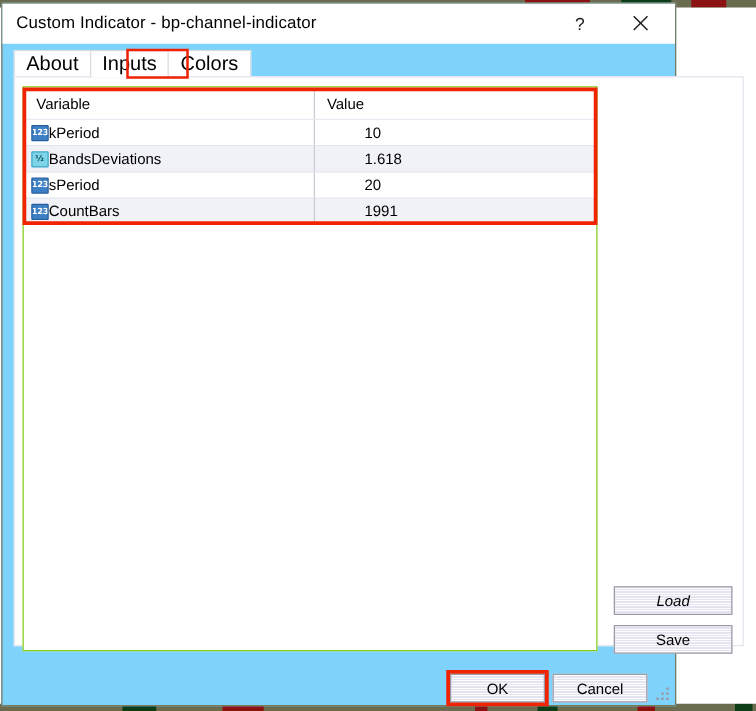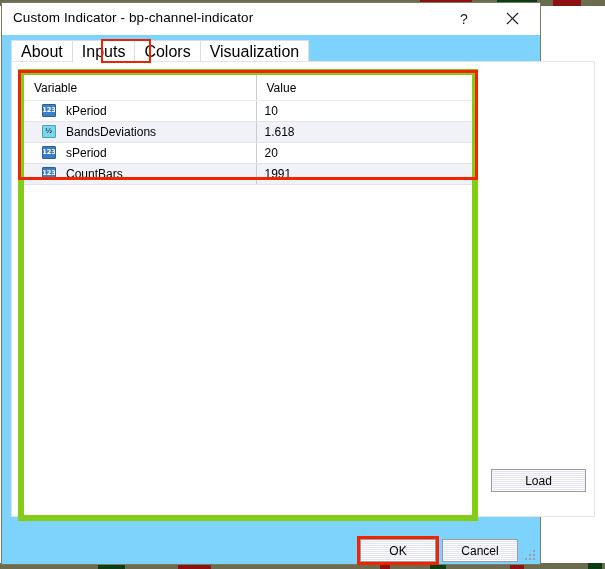--- a/index.html
+++ b/index.html
@@ -132,21 +132,21 @@
   }
 
   
   .gridpanel {
     position: absolute;
     left: 16px;
     top: 66px;
     width: 460px;
     height: 452px;
     background: #ffffff;
-    border: 6px solid #84cc16;
+    border: 1px solid #84cc16;
     box-sizing: border-box;
     overflow: hidden;
   }
   .grid-hilite {
     position: absolute;
     left: 16px;
     top: 67px;
     width: 460px;
     height: 110px;
     border: 3px solid #f02400;
@@ -184,25 +184,25 @@
     border-bottom: 1px solid #e3e3ee;
     vertical-align: middle;
     color: #000000;
   }
   table.grid td:last-child { border-right: none; }
   table.grid tr.alt td { background: #f1f1f8; }
   table.grid tr.plain td { background: #ffffff; }
 
   .varcell {
     display: flex;
-    align-items: flex-start;
-    padding-left: 18px;
-    gap: 10px;
-  }
-  .valcell { padding-left: 8px; }
+    align-items: flex-end;
+    padding-left: 6px;
+    gap: 0;
+  }
+  .valcell { padding-left: 8px; margin-left: 32px; }
 
   
   .typeicon {
     width: 14px;
     height: 13px;
     flex: 0 0 14px;
     position: relative;
     border-radius: 1px;
     display: flex;
     align-items: center;
@@ -240,21 +240,21 @@
     font-size: 12px;
     color: #000000;
     display: flex;
     align-items: center;
     justify-content: center;
     cursor: default;
     user-select: none;
     background-image:
       repeating-linear-gradient(0deg, rgba(255,255,255,0.85) 0 1px, rgba(226,226,240,0.85) 1px 2px);
   }
-  .btn-load { position: absolute; left: 489px; top: 466px; width: 95px; height: 23px; }
+  .btn-load { position: absolute; left: 489px; top: 466px; width: 95px; height: 23px; font-style: italic; }
   .btn-save { position: absolute; left: 489px; top: 497px; width: 95px; height: 23px; }
 
   .btn-ok     { position: absolute; left: 358px; top: 536px; width: 76px; height: 23px; }
   .btn-cancel { position: absolute; left: 440px; top: 536px; width: 76px; height: 23px; }
   .btn-reset  { position: absolute; left: 522px; top: 536px; width: 76px; height: 23px; }
 
   .ok-hilite {
     position: absolute;
     left: 355px;
     top: 533px;
@@ -315,23 +315,20 @@
   <div class="tabstrip" id="tabstrip">
       <div class="tab">
         <span>About</span>
       </div>
       <div class="tab active">
         <span>Inputs</span>
       </div>
       <div class="tab">
         <span>Colors</span>
       </div>
-      <div class="tab">
-        <span>Visualization</span>
-      </div>
     </div>
   <div class="tab-hilite"></div>
 
   <div class="tabpage"></div>
 
   <div class="gridpanel">
     <table class="grid">
       <colgroup>
           <col class="c1">
           <col class="c2">
@@ -394,20 +391,21 @@
             <td>
               <div class="valcell">1991</div>
             </td>
           </tr>
         </tbody>
     </table>
   </div>
   <div class="grid-hilite"></div>
 
   <div class="btn btn-load">Load</div>
+  <div class="btn btn-save">Save</div>
 
   <div class="btn btn-ok">OK</div>
   <div class="btn btn-cancel">Cancel</div>
   <div class="ok-hilite"></div>
 
   <div class="grip" id="grip">
       <i style="left: 8px; top: 8px;"></i>
       <i style="left: 4px; top: 8px;"></i>
       <i style="left: 0px; top: 8px;"></i>
       <i style="left: 8px; top: 4px;"></i>

